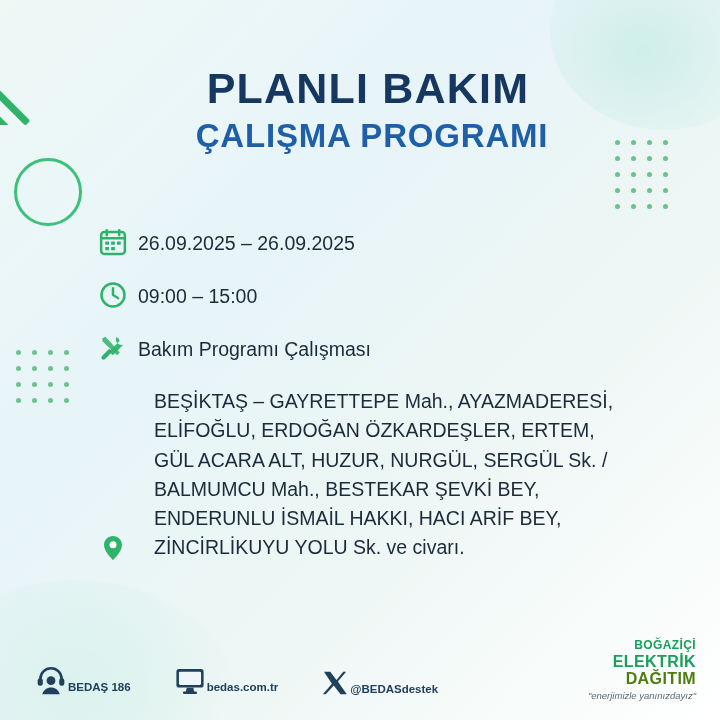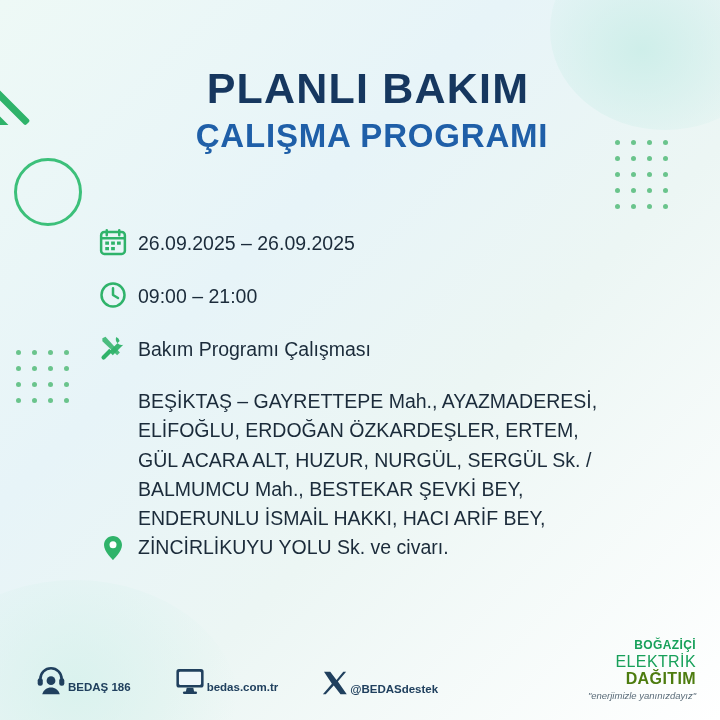--- a/index.html
+++ b/index.html
@@ -141,20 +141,21 @@
     color: #1b2b3a;
     line-height: 1.38;
     padding-top: 2px;
   }
   .row.addr .txt {
     line-height: 1.5;
     max-width: 470px;
   }
   .row.addr {
     margin-bottom: 8px;
+    gap: 16px;
   }
 
   
   .footer {
     position: absolute;
     bottom: 18px;
     left: 34px;
     right: 24px;
     display: flex;
     align-items: flex-end;
@@ -177,21 +178,21 @@
     line-height: 1.12;
   }
   .brand .b1 {
     font-size: 12px;
     font-weight: bold;
     color: #17a05a;
     letter-spacing: .4px;
   }
   .brand .b2 {
     font-size: 16px;
-    font-weight: normal;
+    font-weight: bold;
     color: #17a05a;
     letter-spacing: .4px;
   }
   .brand .b3 {
     font-size: 16px;
     font-weight: bold;
     color: #4d7c0f;
     letter-spacing: .4px;
   }
   .brand .slogan {
@@ -287,21 +288,21 @@
       <div class="txt">26.09.2025 – 26.09.2025</div>
     </div>
 
     <div class="row">
       <div class="ico">
         <svg width="30" height="30" viewBox="0 0 24 24" fill="none">
           <circle cx="12" cy="12" r="9.2" stroke="#2fb36a" stroke-width="2"></circle>
           <path d="M12 6.6V12l4 2.4" stroke="#2fb36a" stroke-width="2" stroke-linecap="round" stroke-linejoin="round"></path>
         </svg>
       </div>
-      <div class="txt">09:00 – 21:00</div>
+      <div class="txt">09:00 – 15:00</div>
     </div>
 
     <div class="row">
       <div class="ico">
         <svg width="30" height="30" viewBox="0 0 24 24" fill="none">
           <path d="M14.6 3.2a4.6 4.6 0 0 0 5.6 6.1l-8.4 8.4-2.9-2.9 8.4-8.4a4.6 4.6 0 0 0-2.7-3.2z" fill="#2fb36a" opacity="0.95"></path>
           <path d="M3.2 18.4 9 12.6l2.4 2.4-5.8 5.8a1.7 1.7 0 0 1-2.4-2.4z" fill="#2fb36a"></path>
           <path d="M3.5 4.2 6 3l11.5 12.6-2.2 2.2L3.5 6.6z" fill="#2fb36a" opacity="0.85"></path>
         </svg>
       </div>

